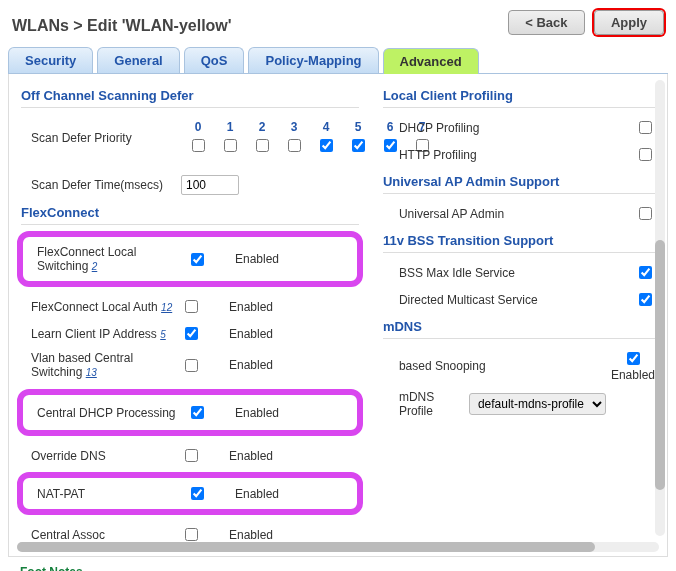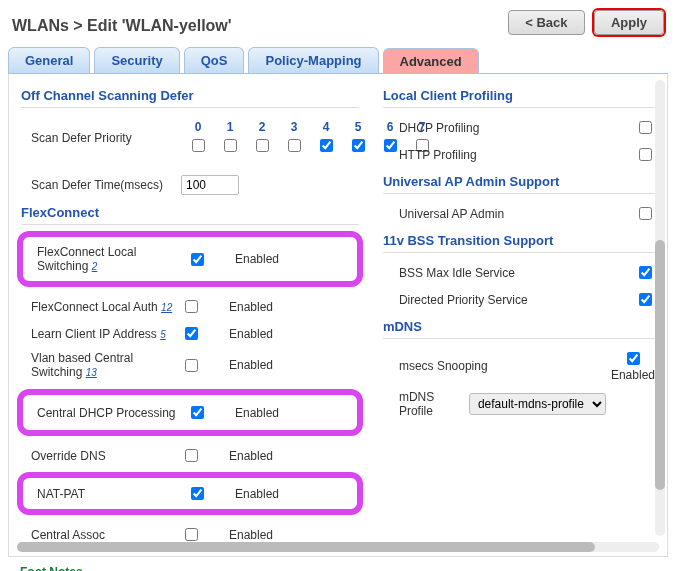--- a/index.html
+++ b/index.html
@@ -52,21 +52,21 @@
     border-bottom: none;
     border-radius: 6px 6px 0 0;
     margin-right: 4px;
     background: linear-gradient(#e7f1fb, #c4dcf4);
     font-size: 13px;
     font-weight: bold;
     color: #2255aa;
     cursor: pointer;
   }
   .tab.active {
-    background: #fca5a5;
+    background: #bef264;
     color: #333;
     position: relative;
     top: 1px;
   }
   .pane {
     display: flex;
     border: 1px solid #ddd;
     border-top: none;
     min-height: 440px;
     position: relative;
@@ -142,22 +142,22 @@
 
 <div class="header-row">
   <div class="title">WLANs &gt; Edit  'WLAN-yellow'</div>
   <div>
     <span class="btn">&lt; Back</span>
     <span class="btn highlight-red">Apply</span>
   </div>
 </div>
 
 <div class="tabs">
+  <div class="tab">Security</div>
   <div class="tab">General</div>
-  <div class="tab">Security</div>
   <div class="tab">QoS</div>
   <div class="tab">Policy-Mapping</div>
   <div class="tab active">Advanced</div>
 </div>
 
 <div class="pane">
   <div class="col col-left">
     <div class="section-h">Off Channel Scanning Defer</div>
 
     <div class="field-row">
@@ -290,27 +290,27 @@
       <div class="label">Universal AP Admin</div>
       <input type="checkbox" style="">
     </div>
 
     <div class="section-h">11v BSS Transition Support</div>
     <div class="field-row">
       <div class="label">BSS Max Idle Service</div>
       <input type="checkbox" checked="" style="">
     </div>
     <div class="field-row">
-      <div class="label">Directed Priority Service</div>
+      <div class="label">Directed Multicast Service</div>
       <input type="checkbox" checked="" style="">
     </div>
 
     <div class="section-h">mDNS</div>
     <div class="field-row">
-      <div class="label">msecs Snooping</div>
+      <div class="label">based Snooping</div>
       <div style="text-align:center;">
         <input type="checkbox" checked="" style=""><br>
         <span>Enabled</span>
       </div>
     </div>
     <div class="field-row">
       <div class="label" style="flex:0 0 70px;">mDNS Profile</div>
       <select>
         <option>default-mdns-profile</option>
       </select>

